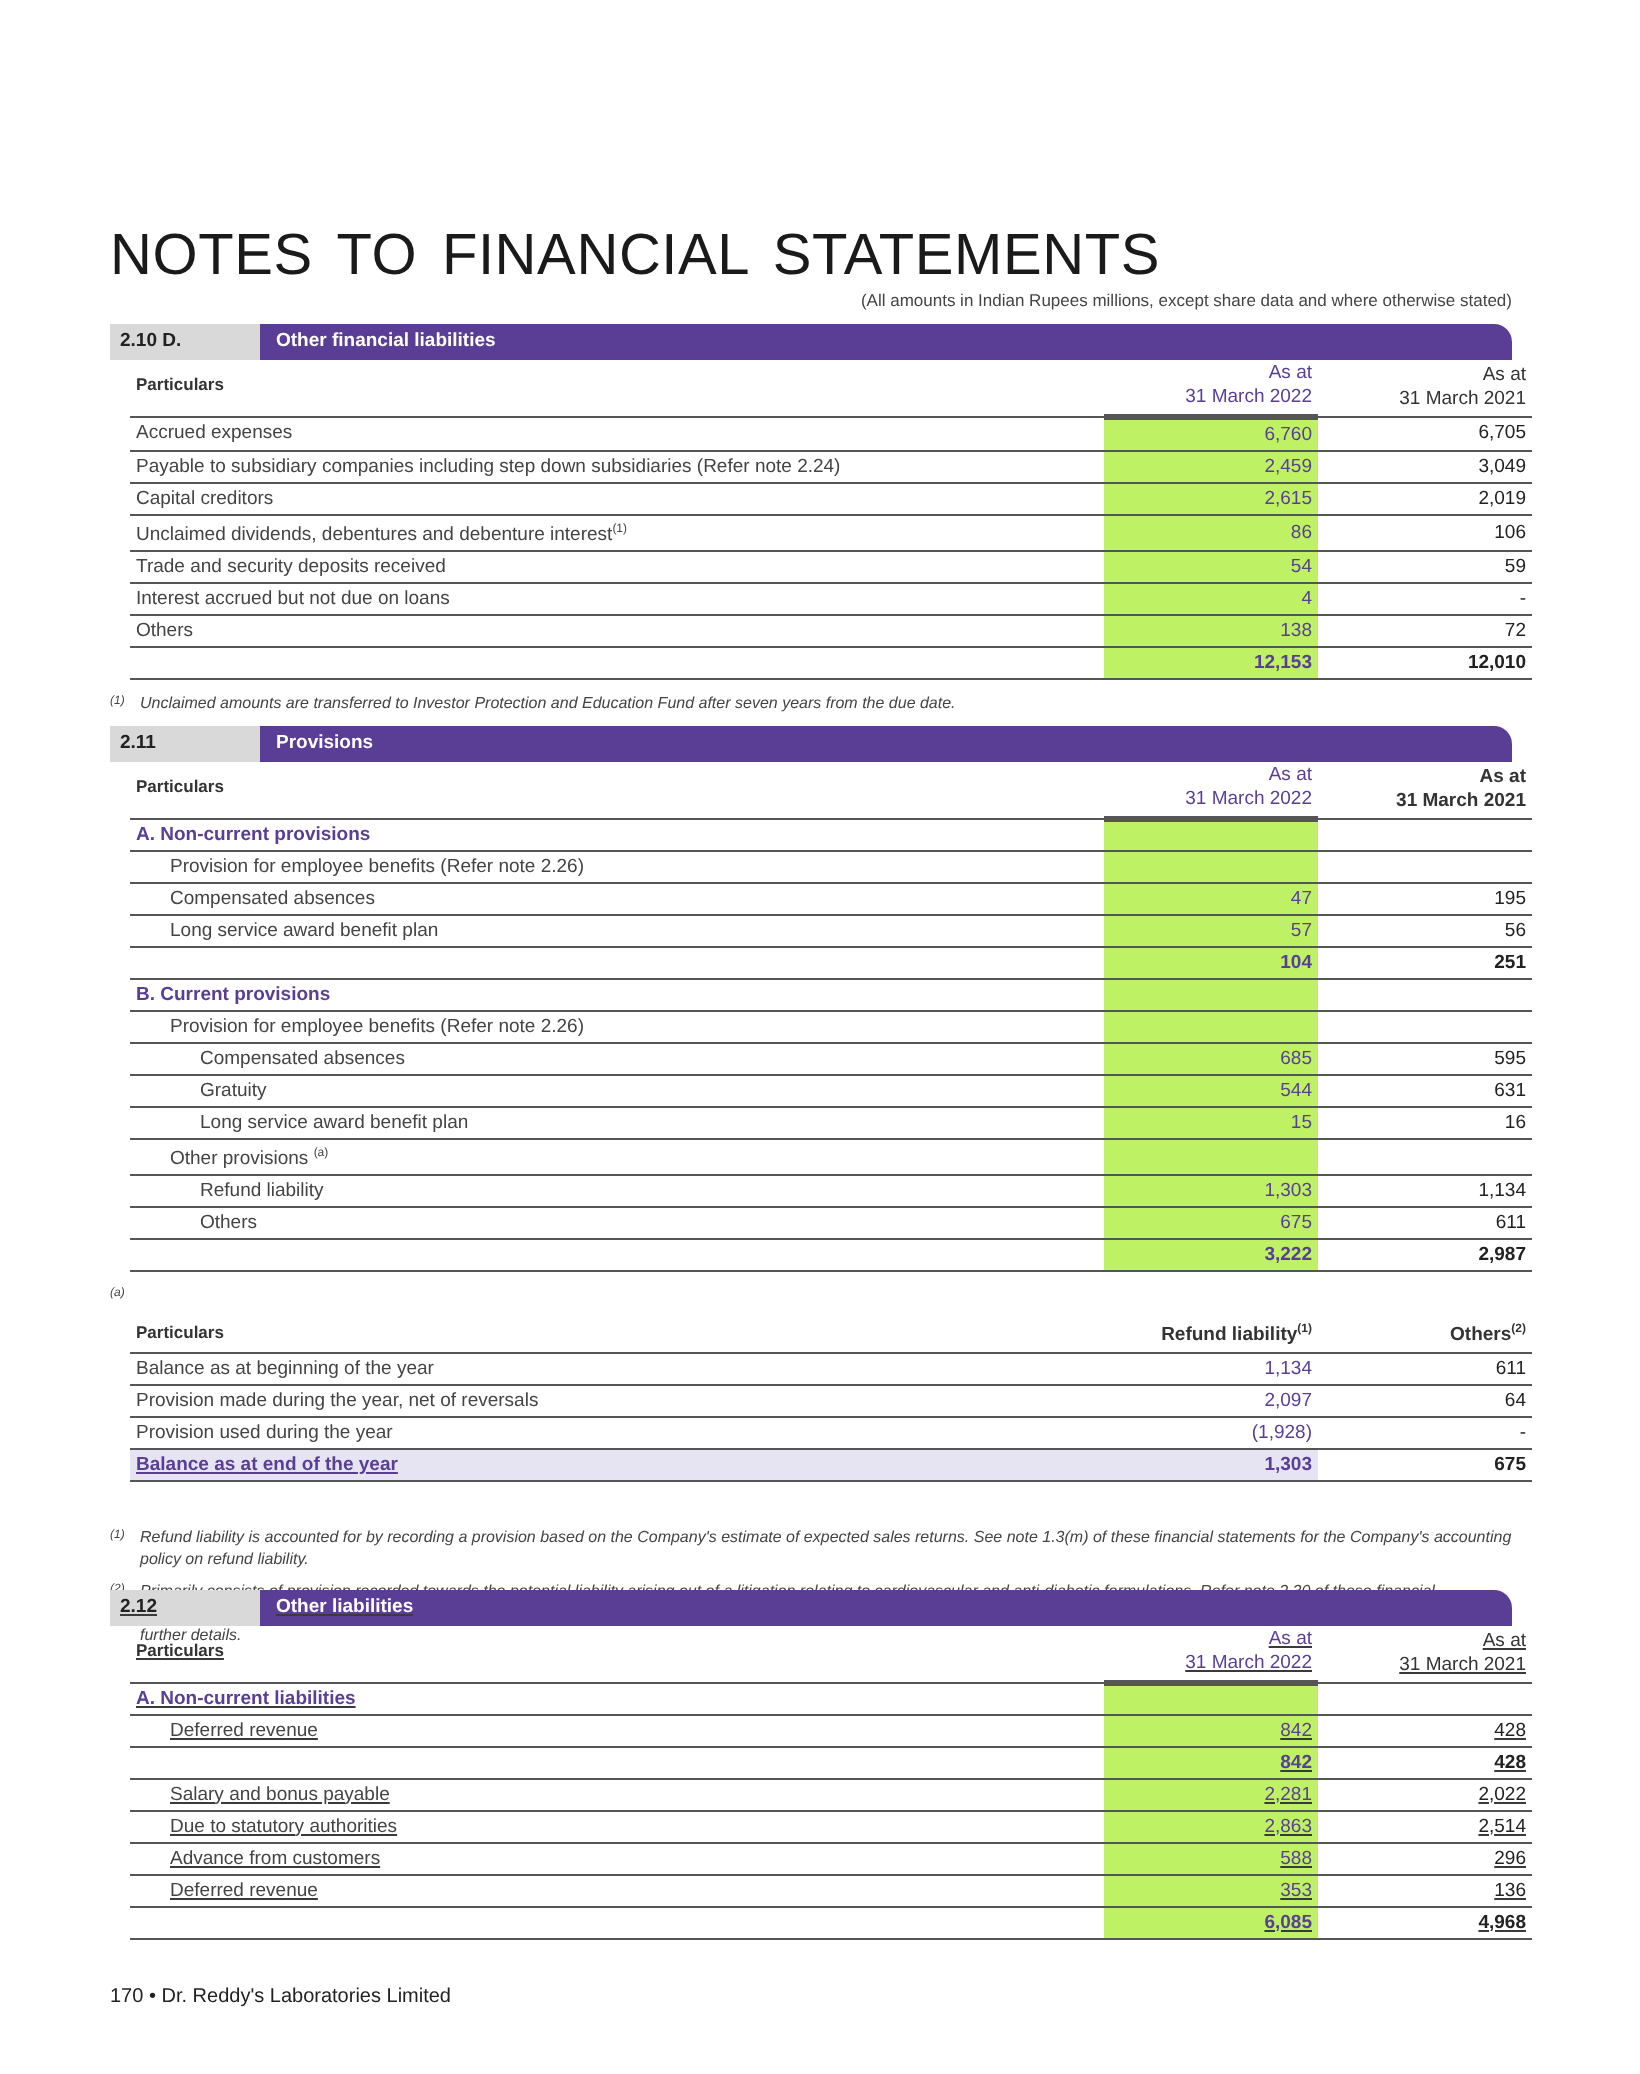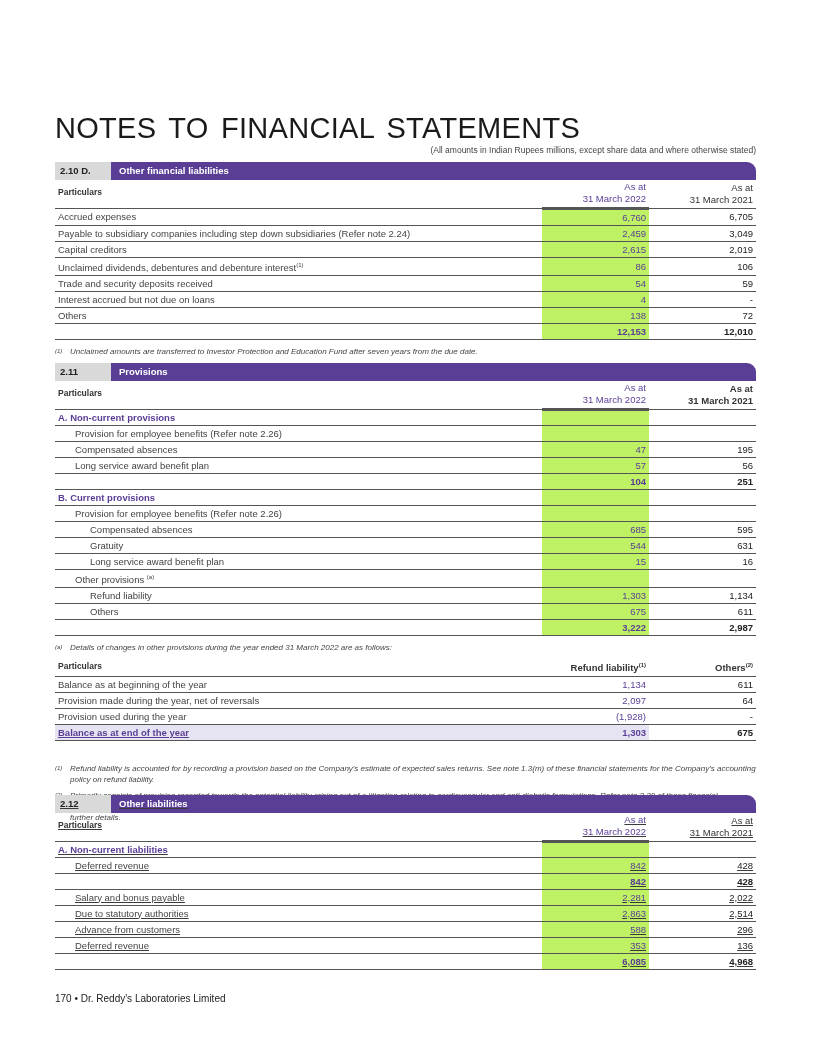--- a/index.html
+++ b/index.html
@@ -14,28 +14,28 @@
       word-spacing: 4px;
       margin-top: 36px;
     }
     .units-note {
       position: absolute; right: 64px; top: 145px;
       font-size: 8.5px; color: #444; text-align: center;
     }
     .section { position: absolute; left: 55px; width: 701px; }
     .sec-header { display: flex; height: 18px; font-size: 9.5px; }
     .sec-num {
-      width: 56px; background: #d9d9d9; color: #222; padding-left: 5px;
+      width: 75px; background: #d9d9d9; color: #222; padding-left: 5px;
       line-height: 18px; font-weight: bold;
     }
     .sec-title {
       flex: 1; background: #5a3e96; color: #ffffff; padding-left: 8px;
       line-height: 18px; font-weight: bold; border-top-right-radius: 9px;
     }
-    table { width: 100%; border-collapse: collapse; font-size: 9.5px; }
+    table { width: 100%; border-collapse: collapse; font-size: 9.5px; margin-left: 10px; }
     td, th { padding: 0 3px; height: 15px; line-height: 15px; font-weight: normal; }
     th { vertical-align: bottom; padding-bottom: 2px; }
     th.part { text-align: left; font-size: 8.5px; font-weight: bold; color: #333; vertical-align: middle; }
     th.c22 { text-align: right; color: #5a3e96; width: 107px; line-height: 12px; }
     th.c21 { text-align: right; color: #333; width: 107px; line-height: 12px; }
     th.c21.bold, th.c22.bold { font-weight: bold; }
     .hdr-row th { border-bottom: 1.5px solid #555; }
     .hdr-row th.c22 { border-bottom: 3px solid #555; }
     tr.row td { border-bottom: 1.2px solid #555; }
     td.label { text-align: left; color: #444; }
@@ -221,21 +221,20 @@
     <tbody>
         <tr class="row total">
       <td class="label"></td>
       <td class="v22">3,222</td>
       <td class="v21">2,987</td>
     </tr>
   </tbody>
     </table>
   <div class="footnote" style="margin-top:6px;">
     <span class="mark">(a)</span>
-    <span>Details of changes in other provisions during the year ended 31 March 2022 are as follows:</span>
   </div>
 
   <table style="margin-top:6px;">
     <tbody>
         <tr class="hdr-row" style="height:16px;">
       <th class="part">Particulars</th>
       <th class="c21 bold" style="width:140px;"><span>Refund liability</span><sup>(1)</sup></th>
       <th class="c21 bold"><span>Others</span><sup>(2)</sup></th>
     </tr>
     </tbody>

